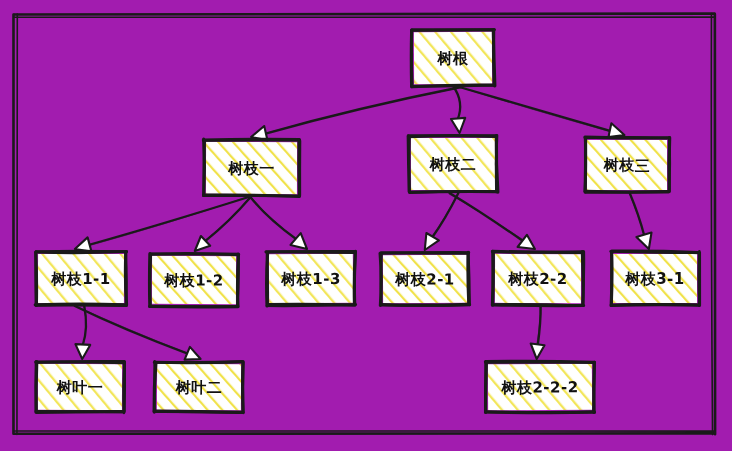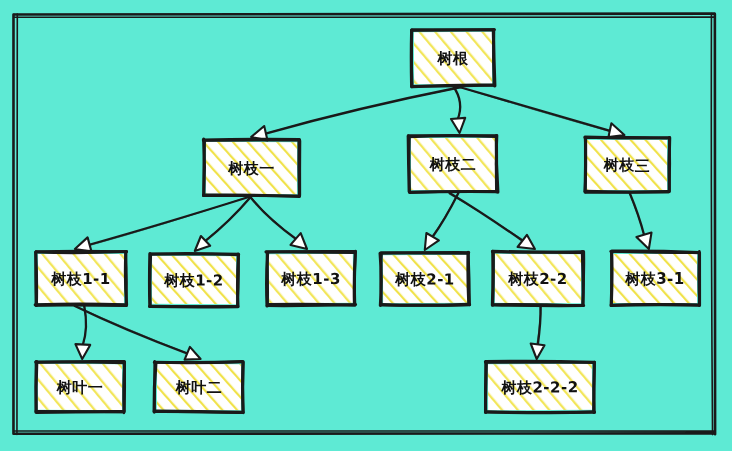--- a/index.html
+++ b/index.html
@@ -10,21 +10,21 @@
   body {
     width: 732px;
     height: 451px;
     overflow: hidden;
     font-family: "DejaVu Sans", sans-serif;
   }
   #canvas-root {
     position: relative;
     width: 732px;
     height: 451px;
-    background: #5eead4;
+    background: #a21caf;
   }
   #diagram-svg {
     position: absolute;
     left: 0;
     top: 0;
     width: 732px;
     height: 451px;
   }
   .node-label {
     font-family: "DejaVu Sans", sans-serif;

